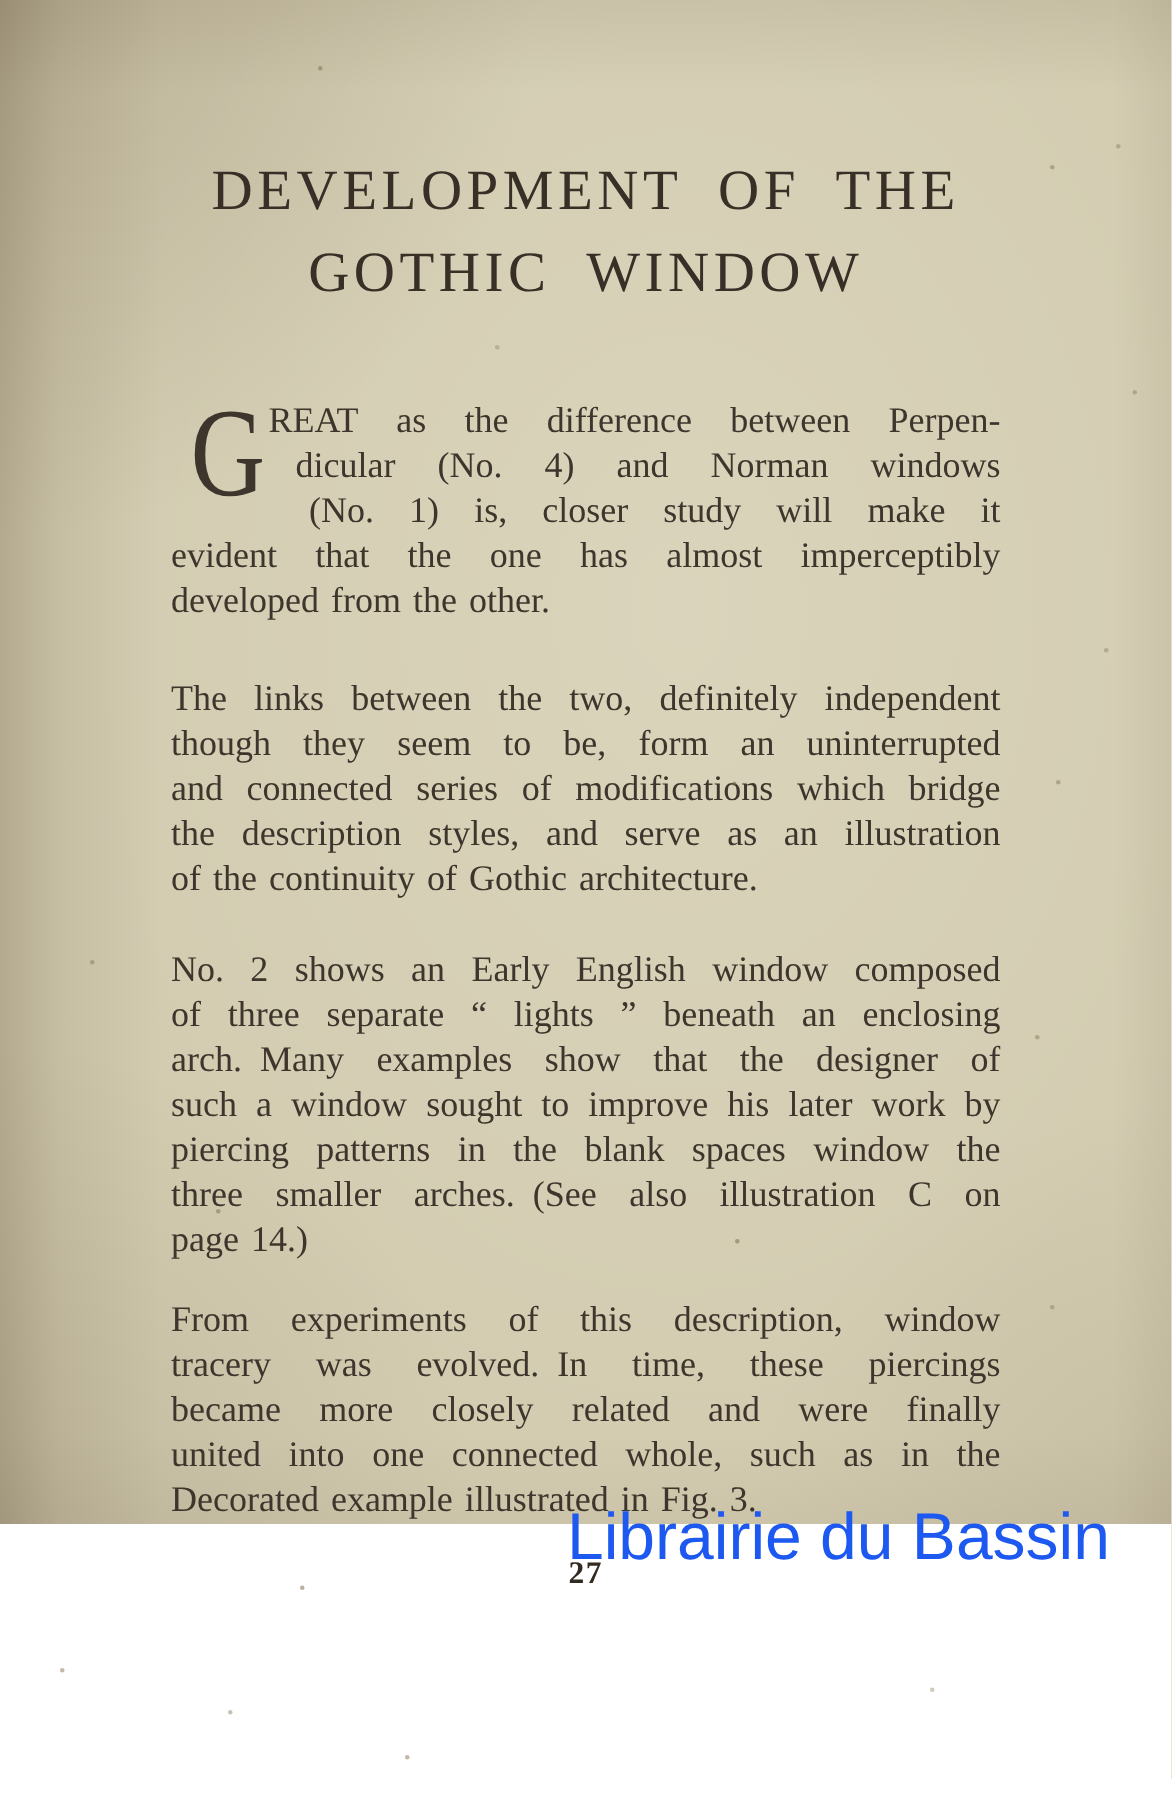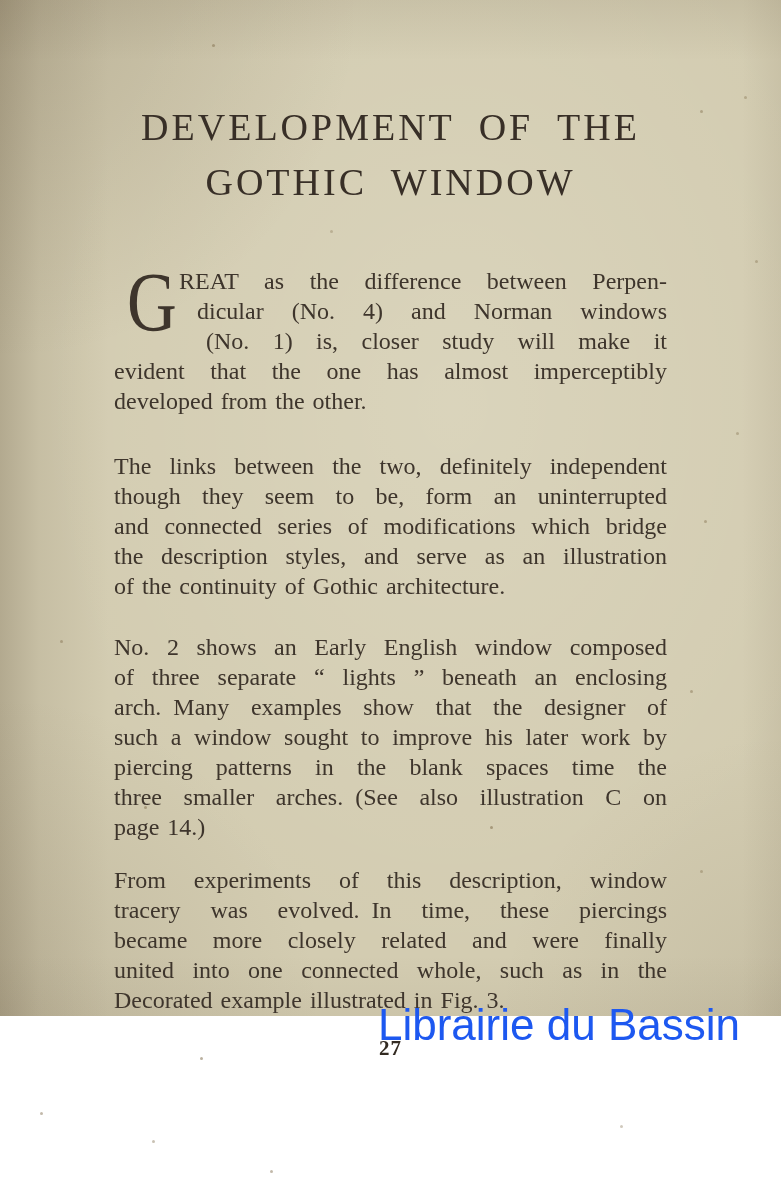--- a/index.html
+++ b/index.html
@@ -160,21 +160,21 @@
         <div class="line last">of the continuity of Gothic architecture.</div>
       </div>
   </div>
 
   <div class="para" id="p3">
     <div class="lines">
         <div class="line">No. 2 shows an Early English window composed</div>
         <div class="line">of three separate “ lights ” beneath an enclosing</div>
         <div class="line">arch. Many examples show that the designer of</div>
         <div class="line">such a window sought to improve his later work by</div>
-        <div class="line">piercing patterns in the blank spaces time the</div>
+        <div class="line">piercing patterns in the blank spaces window the</div>
         <div class="line">three smaller arches. (See also illustration C on</div>
         <div class="line last">page 14.)</div>
       </div>
   </div>
 
   <div class="para" id="p4">
     <div class="lines">
         <div class="line">From experiments of this description, window</div>
         <div class="line">tracery was evolved. In time, these piercings</div>
         <div class="line">became more closely related and were finally</div>

